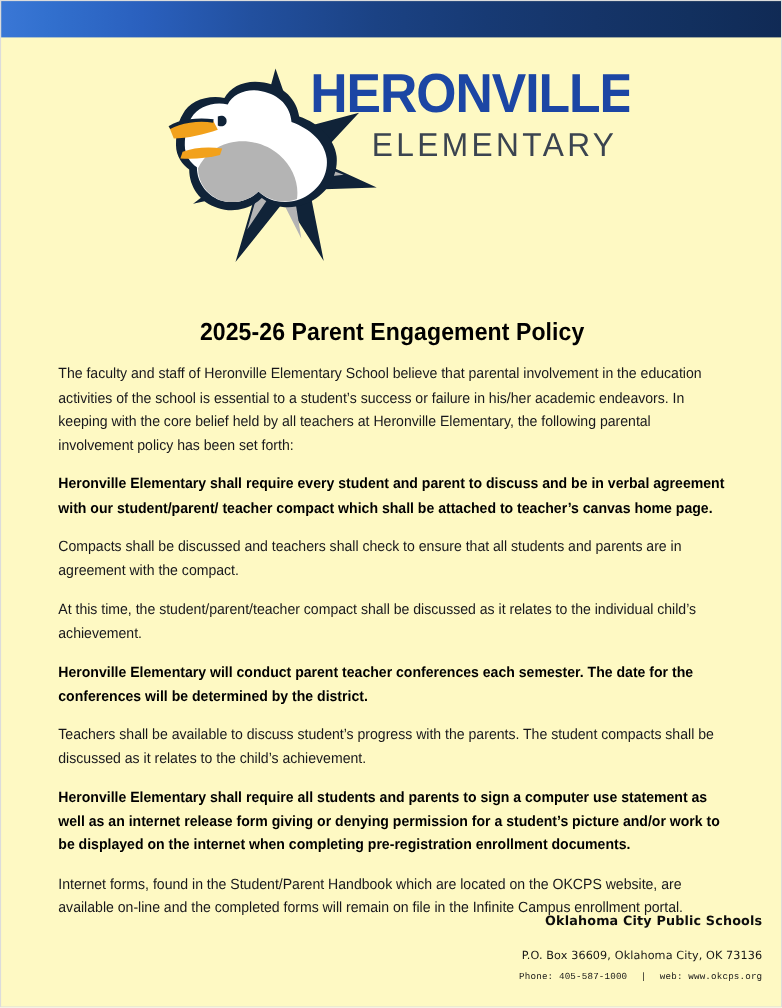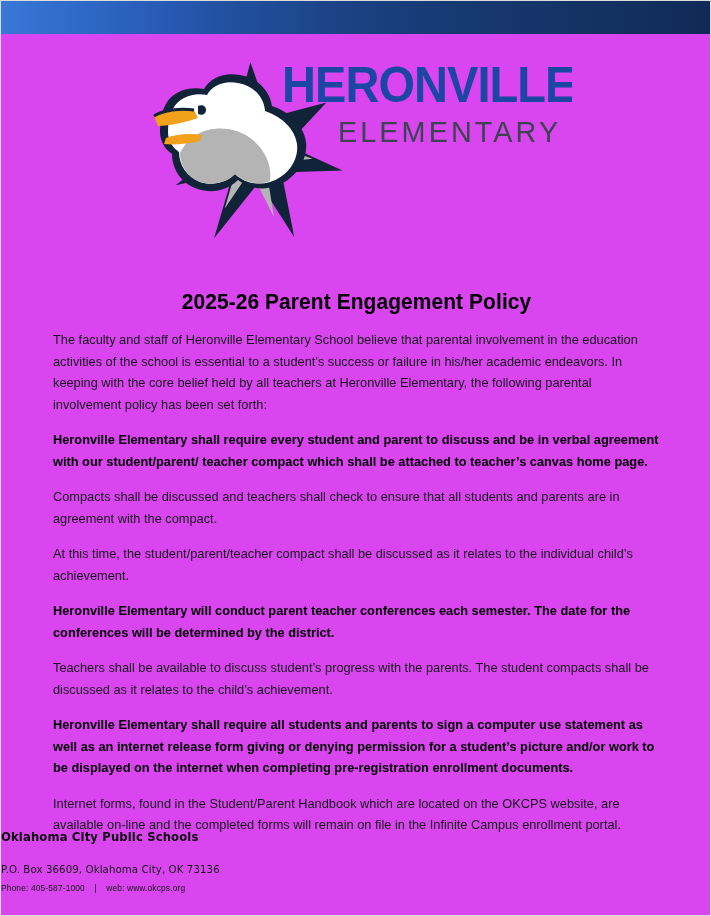--- a/index.html
+++ b/index.html
@@ -11,21 +11,21 @@
   body {
     font-family: "Liberation Sans", sans-serif;
     -webkit-font-smoothing: antialiased;
   }
 
   #page {
     position: relative;
     width: 711px;
     height: 916px;
     margin: 0 auto;
-    background: #d946ef;
+    background: #fef9c3;
     box-sizing: border-box;
     border: 1px solid #dcdcdc;
     overflow: hidden;
   }
 
   
   #topbar {
     position: absolute;
     left: 0;
     top: 0;
@@ -103,41 +103,41 @@
     color: #000000;
   }
   .para.last { margin-bottom: 0; }
 
   
   #footer {
     position: absolute;
     left: 0;
     top: 829px;
     width: 692px;
-    text-align: left;
+    text-align: right;
     color: #111111;
   }
   #footer .f-org {
     font-family: "DejaVu Sans", sans-serif;
     font-weight: bold;
     font-size: 11.6px;
     letter-spacing: 0.15px;
     line-height: 15px;
     color: #0d0d0d;
   }
   #footer .f-addr {
     font-family: "DejaVu Sans", sans-serif;
     font-size: 10.2px;
     letter-spacing: 0.1px;
     line-height: 16px;
     margin-top: 17px;
     color: #151515;
   }
   #footer .f-contact {
-    font-family: Liberation Sans, sans-serif;
+    font-family: Liberation Mono, monospace;
     font-size: 8.4px;
     letter-spacing: 0.15px;
     line-height: 14px;
     margin-top: 3px;
     color: #171717;
   }
   #footer .f-sep {
     display: inline-block;
     padding: 0 7px;
   }

